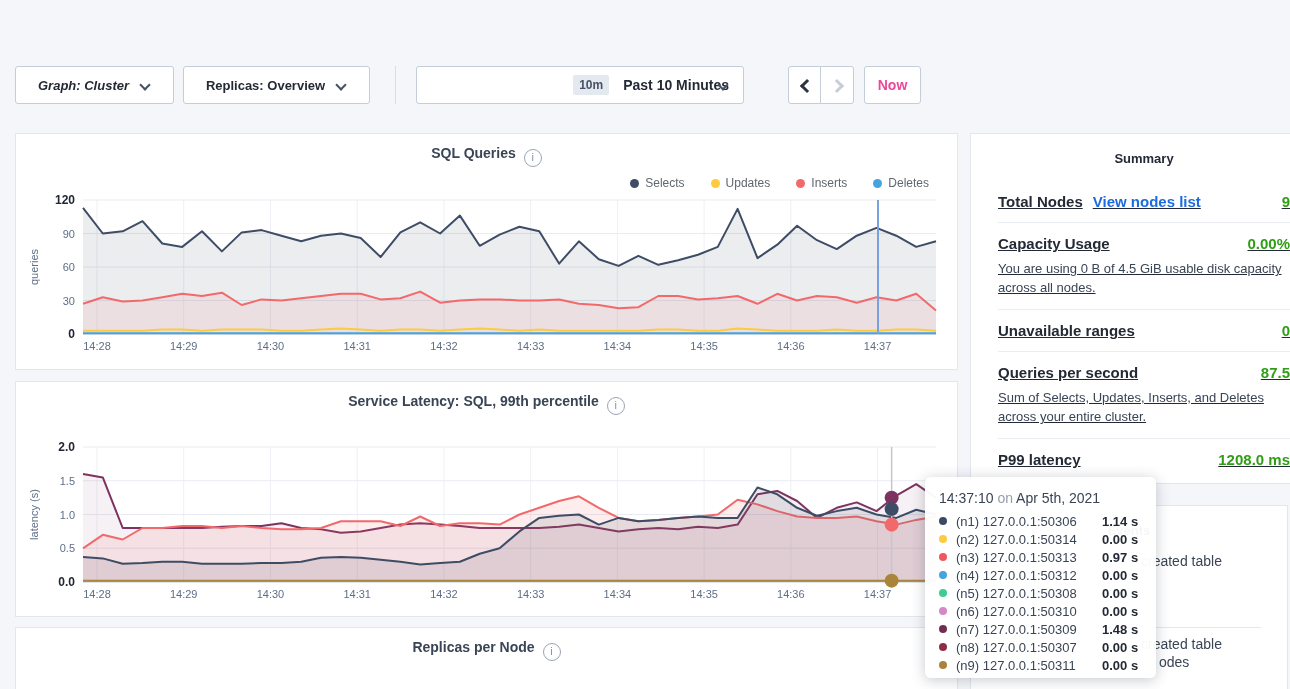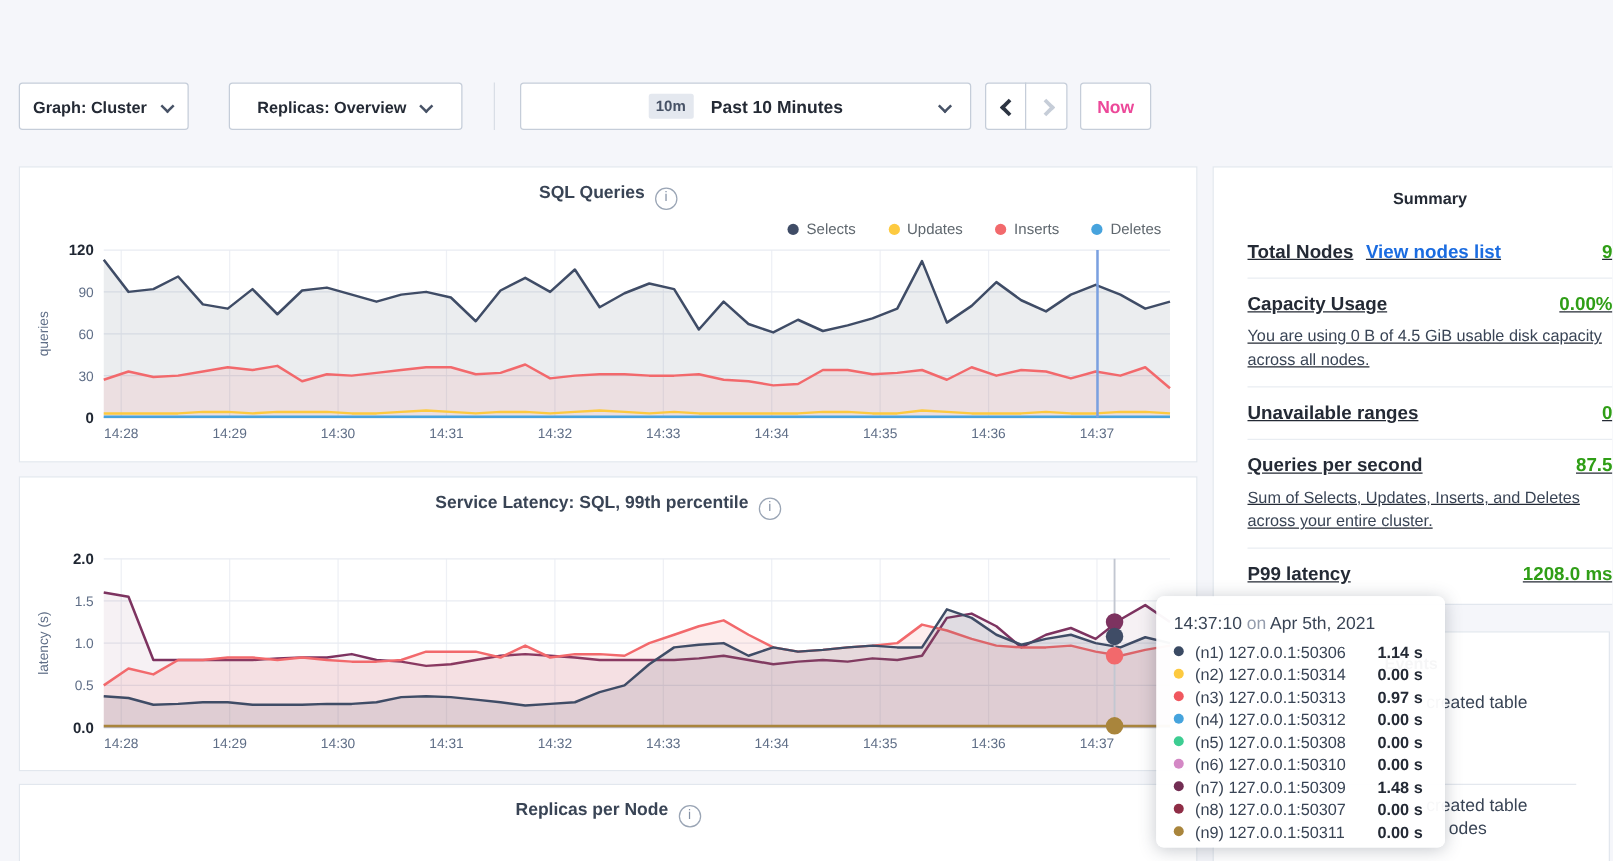--- a/index.html
+++ b/index.html
@@ -3,24 +3,24 @@
 <meta charset="utf-8">
 <style>
   html,body{margin:0;padding:0;background:#f5f6fa;font-family:"Liberation Sans",sans-serif;}
   .page{position:relative;width:1290px;height:689px;overflow:hidden;background:#f5f6fa;color:#242a35;}
 
   .page-title{position:absolute;left:15px;top:10px;margin:0;font-size:21px;font-weight:700;color:#242a35;letter-spacing:.2px;}
 
   .btn{position:absolute;top:66px;height:38px;background:#fff;border:1px solid #c5cdd9;border-radius:3px;
        display:flex;align-items:center;justify-content:center;font-weight:700;color:#242a35;cursor:pointer;
        font-size:13px;font-family:"Liberation Sans",sans-serif;box-sizing:border-box;}
-  #dd-graph{left:15px;width:136px;}
+  #dd-graph{left:15px;width:159px;font-style:italic;}
   #dd-dash{left:183px;width:187px;}
   .vsep{position:absolute;left:395px;top:66px;height:38px;width:1px;background:#d9dee6;}
-  #timepicker{left:416px;width:361px;justify-content:center;padding:0 14px;font-size:14px;}
+  #timepicker{left:416px;width:328px;justify-content:flex-end;padding:0 14px;font-size:14px;}
   .badge{background:#e4e8ef;border-radius:2px;padding:3px 6px;font-size:12px;font-weight:700;color:#475266;margin-right:14px;}
   .chev{width:12px;height:10px;display:inline-block;margin-left:10px;position:relative;}
   .chev::before{content:"";position:absolute;left:2px;top:1px;width:6px;height:6px;
        border-right:2px solid #475266;border-bottom:2px solid #475266;transform:rotate(45deg);}
   #timepicker .chev{position:absolute;right:14px;margin:0;}
   #btn-prev{left:788px;width:33px;border-radius:3px 0 0 3px;}
   #btn-next{left:820px;width:34px;border-radius:0 3px 3px 0;cursor:default;}
   #btn-now{left:864px;width:57px;color:#ec4899;font-size:14px;cursor:default;}
   .arrow{width:12px;height:12px;position:relative;display:inline-block;}
   .arrow.left::before{content:"";position:absolute;left:3px;top:2px;width:7px;height:7px;

